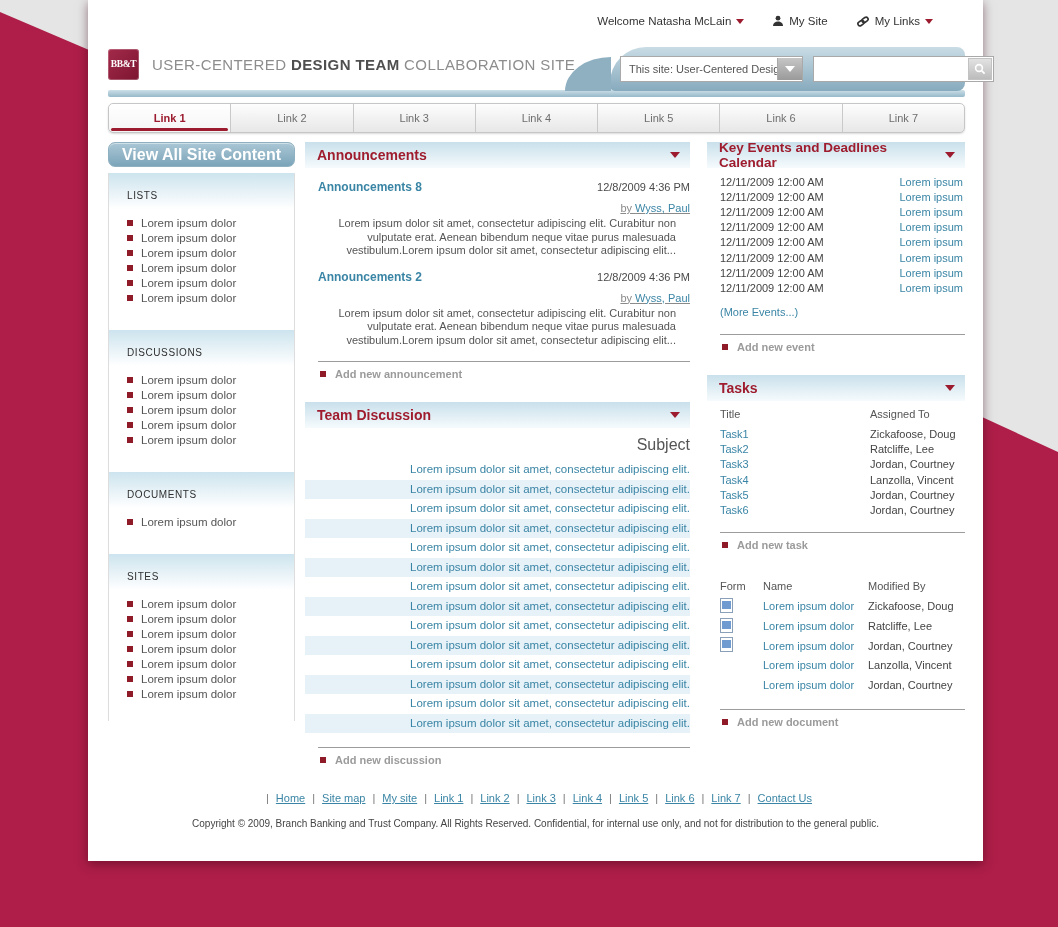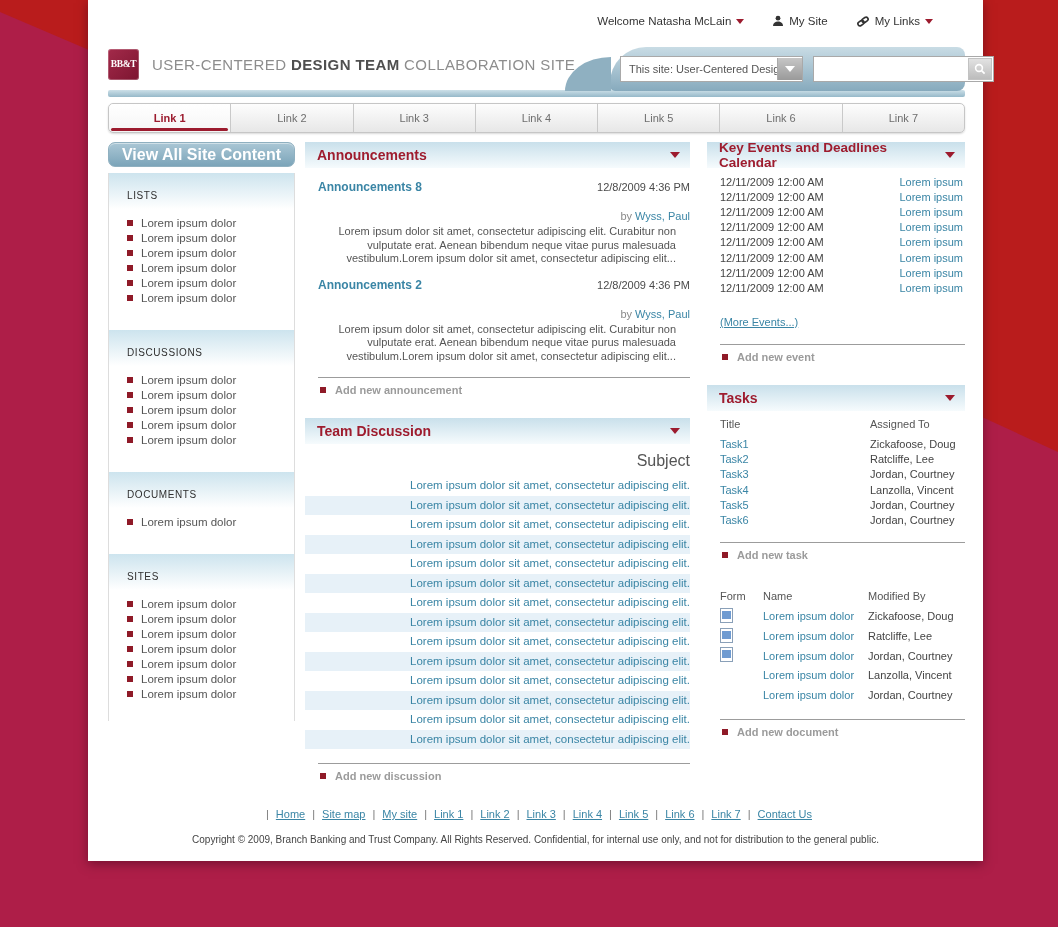--- a/index.html
+++ b/index.html
@@ -1,16 +1,16 @@
 <!DOCTYPE html>
 <html><head>
 <meta charset="utf-8">
 <style>
   html,body{margin:0;padding:0;}
-  .canvas{position:relative;width:1058px;height:927px;background:#b91c1c;overflow:hidden;
+  .canvas{position:relative;width:1058px;height:927px;background:#e5e5e5;overflow:hidden;
           font-family:"Liberation Sans",sans-serif;}
   
   .bg-left{position:absolute;left:0;top:0;width:89px;height:100%;background:#ae1e48;
            clip-path:polygon(0 12px,100% 50px,100% 100%,0 100%);}
   .bg-right{position:absolute;left:982px;right:0;top:0;height:100%;background:#ae1e48;
             clip-path:polygon(0 417px,100% 452px,100% 100%,0 100%);}
   .bg-bottom{position:absolute;left:0;right:0;top:860px;bottom:0;background:#ae1e48;}
   
   .page{position:absolute;left:88px;top:0;width:895px;height:861px;background:#fff;
         box-shadow:0 3px 10px rgba(60,5,25,.5);box-sizing:border-box;}
@@ -87,35 +87,35 @@
   .panel-caret{width:0;height:0;border-left:5px solid transparent;border-right:5px solid transparent;
         border-top:6px solid #9c1b2e;cursor:pointer;}
   .add-row{margin:14px 0 0 13px;border-top:1px solid #9c9c9c;padding:6px 0 0 2px;display:flex;
         align-items:center;gap:9px;cursor:pointer;}
   .add-label{font-size:11px;font-weight:bold;color:#9b9b9b;}
   
   .ann-item{margin:12px 0 0 13px;}
   .ann-title-row{display:flex;justify-content:space-between;align-items:baseline;}
   .ann-title{color:#3a85a5;font-weight:bold;font-size:12px;cursor:pointer;}
   .ann-date{color:#4a4a4a;font-size:11px;}
-  .ann-by{font-size:11px;color:#8a8a8a;margin-top:16px;}
+  .ann-by{font-size:11px;color:#8a8a8a;margin-top:8px;text-decoration:underline;}
   .ann-author{color:#3a85a5;cursor:pointer;}
   .ann-body{font-size:11px;color:#555;line-height:13.5px;margin-top:3px;padding-right:14px;}
   
   .subject-label{font-size:16px;color:#555;padding:8px 0 6px 13px;}
   .disc-row{height:19.5px;line-height:19.5px;padding-left:13px;font-size:11.5px;color:#3a85a5;
         cursor:pointer;overflow:hidden;}
   .disc-rows .disc-row:nth-child(even){background:#e7f1f8;}
   
   .cal-rows{margin-top:6px;}
   .cal-row{display:flex;justify-content:space-between;align-items:center;height:15.2px;
         padding:0 2px 0 13px;font-size:11px;}
   .cal-date{color:#444;}
   .cal-link{color:#3a85a5;cursor:pointer;}
-  .more-link{display:inline-block;color:#3a85a5;font-size:11px;margin:20px 0 0 13px;cursor:pointer;text-decoration:underline;}
+  .more-link{display:inline-block;color:#3a85a5;font-size:11px;margin:10px 0 0 13px;cursor:pointer;}
   
   .task-cols,.task-row{display:flex;align-items:center;font-size:11px;padding-left:13px;}
   .task-cols{color:#555;padding-top:7px;padding-bottom:7px;}
   .task-col-title,.task-name{width:150px;}
   .task-row{height:15.2px;}
   .task-name{color:#3a85a5;cursor:pointer;}
   .task-assignee,.task-col-assigned{color:#444;}
   .task-cols .task-col-assigned{color:#555;}
   
   .tpl-cols,.tpl-row{display:flex;align-items:center;font-size:11px;padding-left:13px;}

